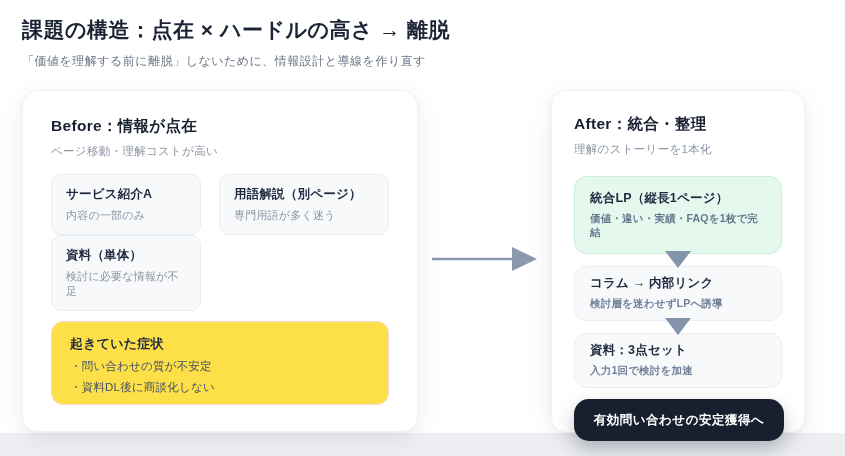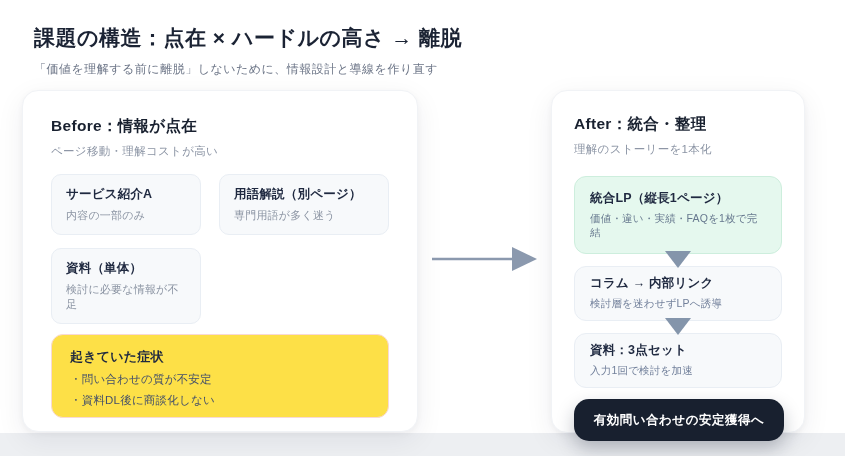--- a/index.html
+++ b/index.html
@@ -9,41 +9,41 @@
     background:#ffffff;
     font-family:"Liberation Sans","DejaVu Sans",sans-serif;
     color:#1b2334;
     overflow:hidden;
   }
   .bottom-strip {
     position:absolute; left:0; top:433px; width:845px; height:23px;
     background:#edeff2;
   }
   
-  .header { position:absolute; left:22px; top:24px; width:800px;margin-left:12px; }
+  .header { position:absolute; left:22px; top:16px; width:800px; }
   .page-title {
     font-size:21px; font-weight:700; color:#1b2334; letter-spacing:.5px;
   }
   .page-subtitle {
     margin-top:9px; font-size:12px; color:#6b7486; letter-spacing:.5px;
   }
   
   .card {
     position:absolute; top:90px; background:#ffffff; border-radius:16px;
     border:1px solid #f1f3f6;
     box-shadow:0 8px 28px rgba(25,35,60,.07), 0 2px 6px rgba(25,35,60,.04);
   }
   .card-before { left:22px; width:396px; height:342px; padding:25px 28px; }
   .card-after  { left:551px; width:254px; height:343px; padding:23px 22px; }
   .card-title { font-size:15.5px; font-weight:700; color:#18202f; letter-spacing:.3px; }
   .card-subtitle { margin-top:7px; font-size:11.5px; color:#8b94a4; letter-spacing:.3px; }
   
   .before-grid {
     margin-top:15px; display:grid;
-    grid-template-columns:150px 1fr; gap:13px 18px;
+    grid-template-columns:150px 1fr; gap:0 18px;
   }
   .mini-box {
     background:#f7f9fb; border:1px solid #e9eef4; border-radius:10px;
     padding:11px 14px; min-height:56px;
   }
   .box-title { font-size:12.5px; font-weight:700; color:#1f2940; letter-spacing:.2px; }
   .box-desc  { margin-top:5px; font-size:11px; color:#8b94a3; letter-spacing:.2px; }
   
   .symptoms {
     margin-top:10px; background:#fde047; border:1px solid #f8d9d6;
@@ -56,21 +56,21 @@
   
   .step {
     position:relative; z-index:1;
     background:#f7f9fb; border:1px solid #e9eef4; border-radius:12px;
     padding:8px 15px; min-height:55px;
   }
   .step.highlight {
     background:#e5f8ee; border:1px solid #cdeedd;
     padding:13px 15px; min-height:67px; margin-top:19px;
   }
-  .step .box-desc { font-size:10.5px; color:#72809b; }
+  .step .box-desc { font-size:10.5px; color:#72809b;font-weight:bold; }
   .step.highlight .box-desc { color:#66788e; }
   .tri {
     position:relative; z-index:2; width:0; height:0; margin:-3px auto -2px;
     border-left:13px solid transparent; border-right:13px solid transparent;
     border-top:17px solid #8495ab;
   }
   .cta-button {
     position:absolute; left:22px; bottom:-9px; width:210px; height:42px;
     background:#18202f; color:#ffffff; border-radius:15px;
     display:flex; align-items:center; justify-content:center;

